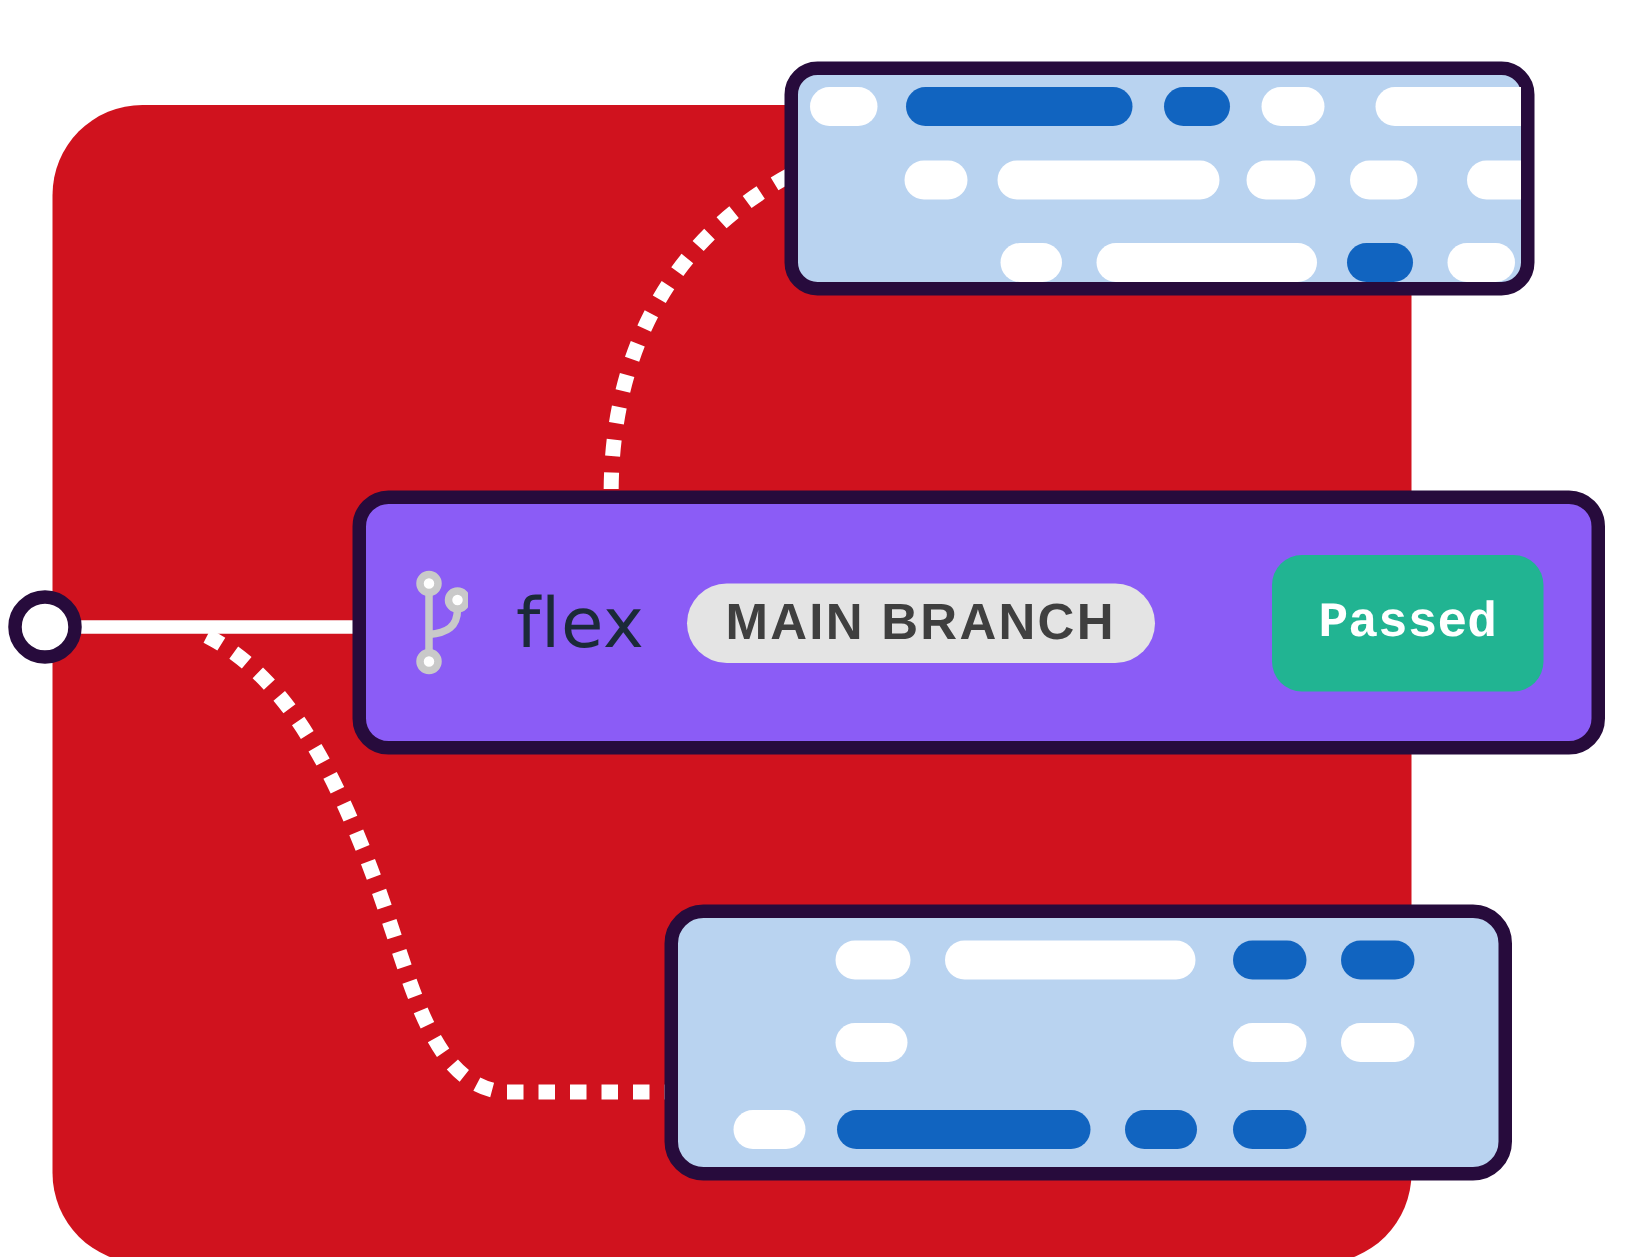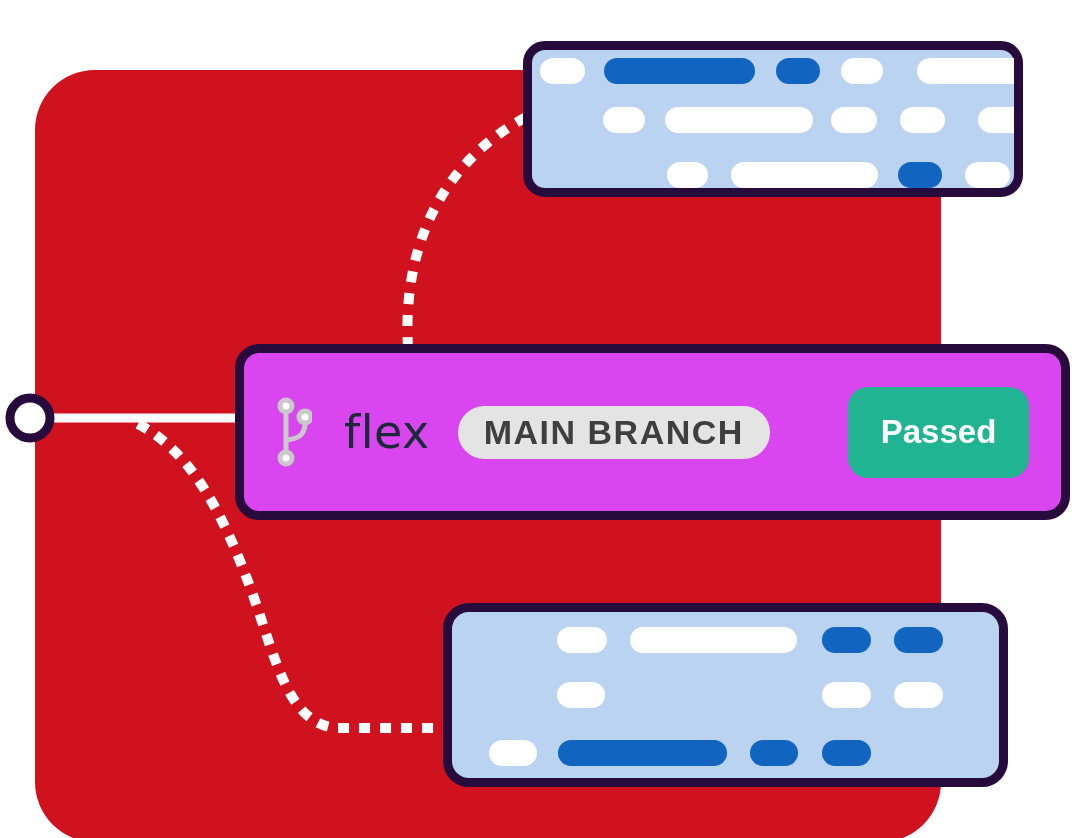--- a/index.html
+++ b/index.html
@@ -14,33 +14,33 @@
   .connectors{position:absolute;left:0;top:0;width:1088px;height:838px;z-index:2;}
 
   
   .card{position:absolute;box-sizing:border-box;border:9px solid #270b3c;z-index:3;}
 
   .code-card{background:#b9d3f0;}
   .code-card.top{left:523px;top:41px;width:500px;height:156px;border-radius:22px;}
   .code-card.bottom{left:443px;top:603px;width:565px;height:184px;border-radius:26px;}
   .pill{position:absolute;height:26px;border-radius:13px;}
 
-  .main-card{left:235px;top:344px;width:835px;height:176px;background:#d946ef;
+  .main-card{left:235px;top:327px;width:835px;height:176px;background:#8b5cf6;
     border-radius:24px;display:flex;align-items:center;}
 
   .git-icon{margin-left:32px;flex:0 0 auto;}
   .repo-name{margin-left:32px;font-size:46px;font-weight:500;color:#1b2a38;letter-spacing:0.5px;}
   .branch-badge{margin-left:28px;background:#e4e4e4;color:#3f3f3f;
     font-family:"Liberation Sans",sans-serif;font-weight:bold;font-size:34px;
     letter-spacing:1.5px;height:53px;line-height:53px;padding:0 26px;border-radius:27px;
     white-space:nowrap;text-align:center;}
   .spacer{flex:1 1 auto;}
   .status-button{margin-right:32px;width:181px;height:91px;border-radius:20px;
     background:#21b492;color:#ffffff;font-weight:bold;font-size:33px;
-    display:flex;align-items:center;justify-content:center;border:none;flex:0 0 auto;}
+    display:flex;align-items:center;justify-content:center;border:none;flex:0 0 auto;font-family:Liberation Mono, monospace;}
 </style>
 </head>
 <body>
 
 <div class="stage">
 
   <div class="red-panel"></div>
 
   <svg class="connectors" viewBox="0 0 1088 838" xmlns="http://www.w3.org/2000/svg">
 

